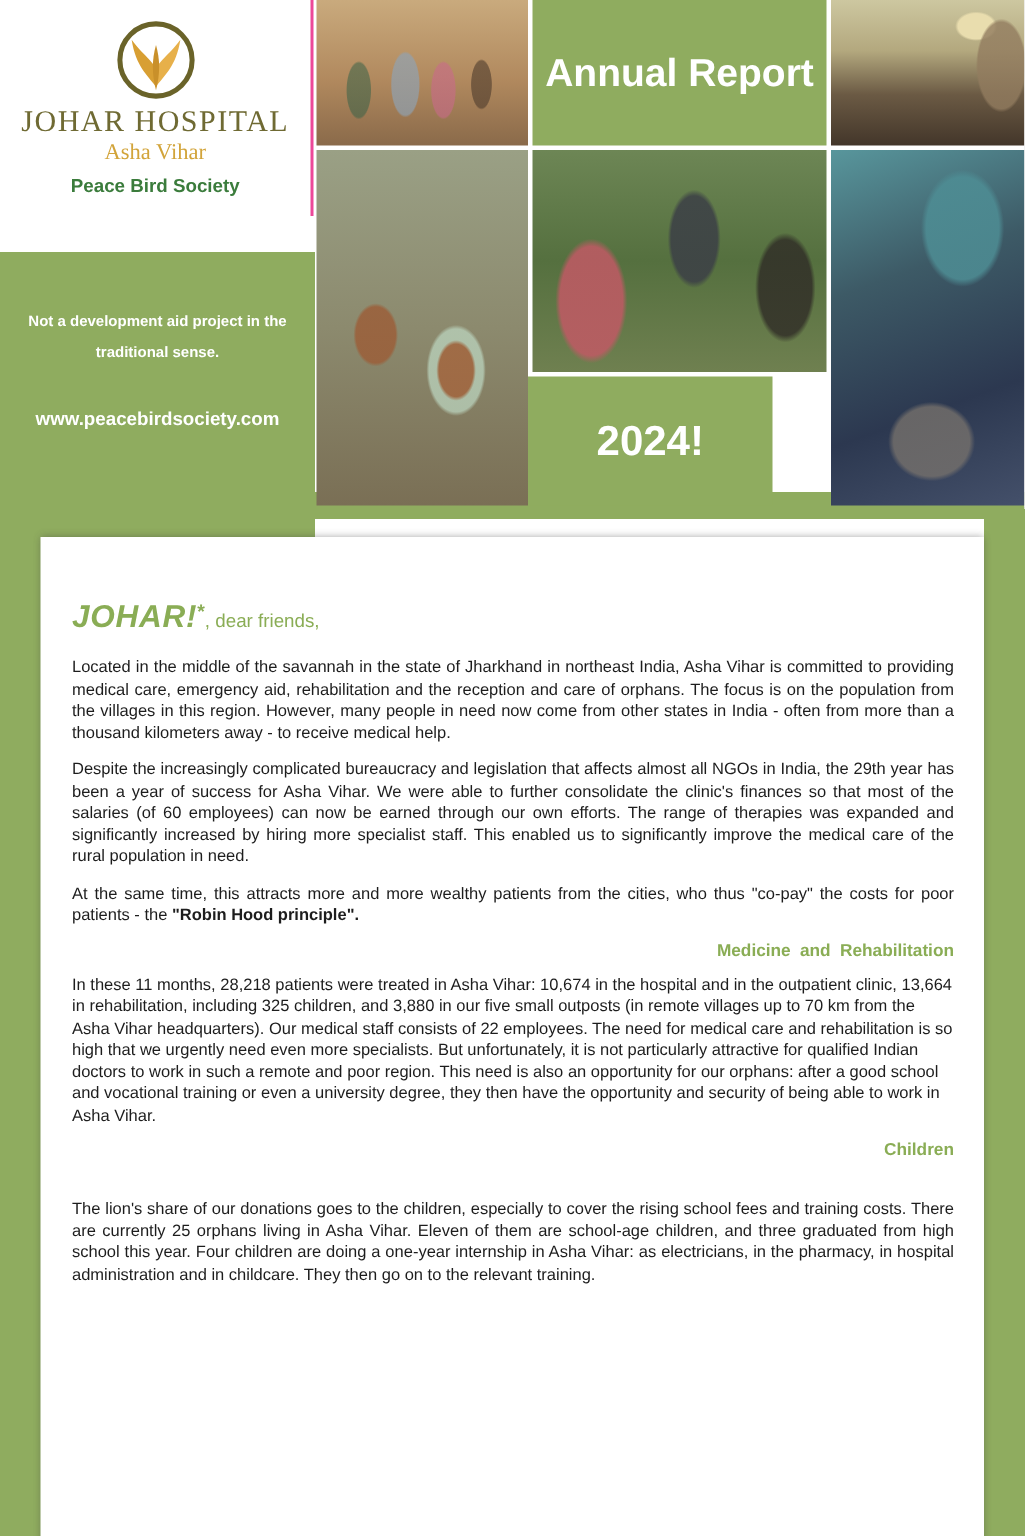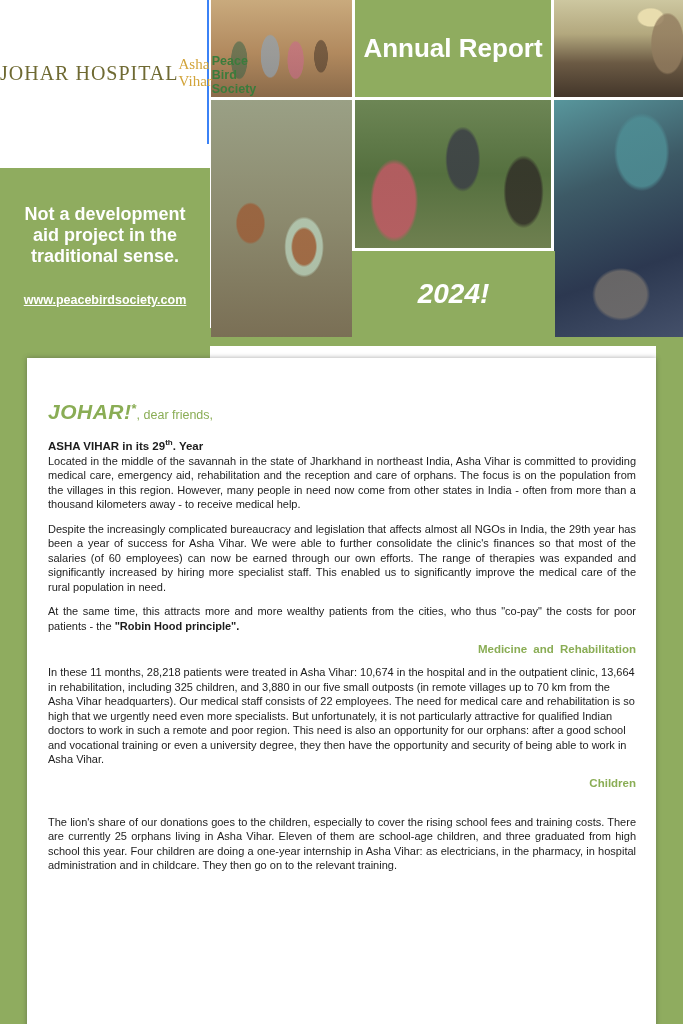--- a/index.html
+++ b/index.html
@@ -10,29 +10,29 @@
   }
   
   .tile{position:absolute;z-index:2;}
   .green-block{background:#8fac5f;display:flex;align-items:center;justify-content:center;}
   #header-green-band{position:absolute;left:0;top:328px;width:683px;height:18px;background:#8fac5f;z-index:1;}
   #left-green-panel{position:absolute;left:0;top:168px;width:210px;height:856px;background:#8fac5f;z-index:1;}
   #right-green-strip{position:absolute;left:656px;top:338px;width:27px;height:686px;background:#8fac5f;z-index:1;}
 
   
   #logo-card{position:absolute;left:0;top:0;width:207px;height:144px;background:#fff;z-index:3;
-    display:flex;flex-direction:row;align-items:center;border-right:2px solid #3b82f6;}
+    display:flex;flex-direction:column;align-items:center;border-right:2px solid #ec4899;}
   #logo-card svg{margin-top:12px;}
   .hospital-name{font-family:"Liberation Serif",serif;font-size:20px;letter-spacing:1px;color:#6f6a33;margin-top:2px;white-space:nowrap;}
   .hospital-sub{font-family:"Liberation Serif",serif;font-size:15px;color:#d2a43a;margin-top:1px;}
   .society-name{font-size:12.5px;font-weight:bold;color:#3b7c3c;margin-top:6px;}
 
   
-  .tagline{color:#fff;font-weight:bold;font-size:18px;line-height:21px;text-align:center;padding:36px 12px 0 12px;}
-  .website{color:#fff;font-weight:bold;font-size:12.5px;text-align:center;margin-top:26px;text-decoration:underline;}
+  .tagline{color:#fff;font-weight:bold;font-size:10px;line-height:21px;text-align:center;padding:36px 12px 0 12px;}
+  .website{color:#fff;font-weight:bold;font-size:12.5px;text-align:center;margin-top:26px;}
 
   
   .annual-title{color:#fff;font-size:26px;font-weight:600;text-align:right;}
   .year-title{color:#fff;font-size:28px;font-weight:bold;}
 
   
   .ph-wall{background:
     radial-gradient(ellipse 13px 30px at 20% 62%, #35614788 0 60%, transparent 65%),
     radial-gradient(ellipse 15px 34px at 42% 58%, #8fa3b5aa 0 60%, transparent 65%),
     radial-gradient(ellipse 13px 30px at 60% 62%, #c96a8a99 0 60%, transparent 65%),
@@ -99,33 +99,30 @@
   </div>
 
   <div class="tile ph-wall" style="left:211px;top:0;width:141px;height:97px;"></div>
   <div class="tile green-block" style="left:355px;top:0;width:196px;height:97px;">
     <span class="annual-title">Annual Report</span>
   </div>
   <div class="tile ph-classroom" style="left:554px;top:0;width:129px;height:97px;"></div>
   <div class="tile ph-children" style="left:211px;top:100px;width:141px;height:237px;"></div>
   <div class="tile ph-exam" style="left:355px;top:100px;width:196px;height:148px;"></div>
   <div class="tile ph-physio" style="left:554px;top:100px;width:129px;height:237px;"></div>
-  <div class="tile green-block" style="left:352px;top:251px;width:203px;height:86px;font-style:italic;">
+  <div class="tile green-block" style="left:352px;top:251px;width:163px;height:86px;">
     <span class="year-title">2024!</span>
   </div>
 
   <div id="content-card">
 
     <div class="greeting">
       <span class="greeting-main">JOHAR!</span><sup class="greeting-ast">*</sup><span class="greeting-rest">, dear friends,</span>
     </div>
 
-    <div class="h-black">
-      <span>ASHA VIHAR in its 29</span><sup>th</sup><span>. Year</span>
-    </div>
 
     <p class="body">Located in the middle of the savannah in the state of Jharkhand in northeast India, Asha Vihar is committed to providing medical care, emergency aid, rehabilitation and the reception and care of orphans. The focus is on the population from the villages in this region. However, many people in need now come from other states in India - often from more than a thousand kilometers away - to receive medical help.</p>
 
     <p class="body">Despite the increasingly complicated bureaucracy and legislation that affects almost all NGOs in India, the 29th year has been a year of success for Asha Vihar. We were able to further consolidate the clinic's finances so that most of the salaries (of 60 employees) can now be earned through our own efforts. The range of therapies was expanded and significantly increased by hiring more specialist staff. This enabled us to significantly improve the medical care of the rural population in need.</p>
 
     <p class="body"><span>At the same time, this attracts more and more wealthy patients from the cities, who thus "co-pay" the costs for poor patients - the </span><b>"Robin Hood principle".</b></p>
 
 
     <div class="h-green h-medicine">Medicine and Rehabilitation</div>
 

